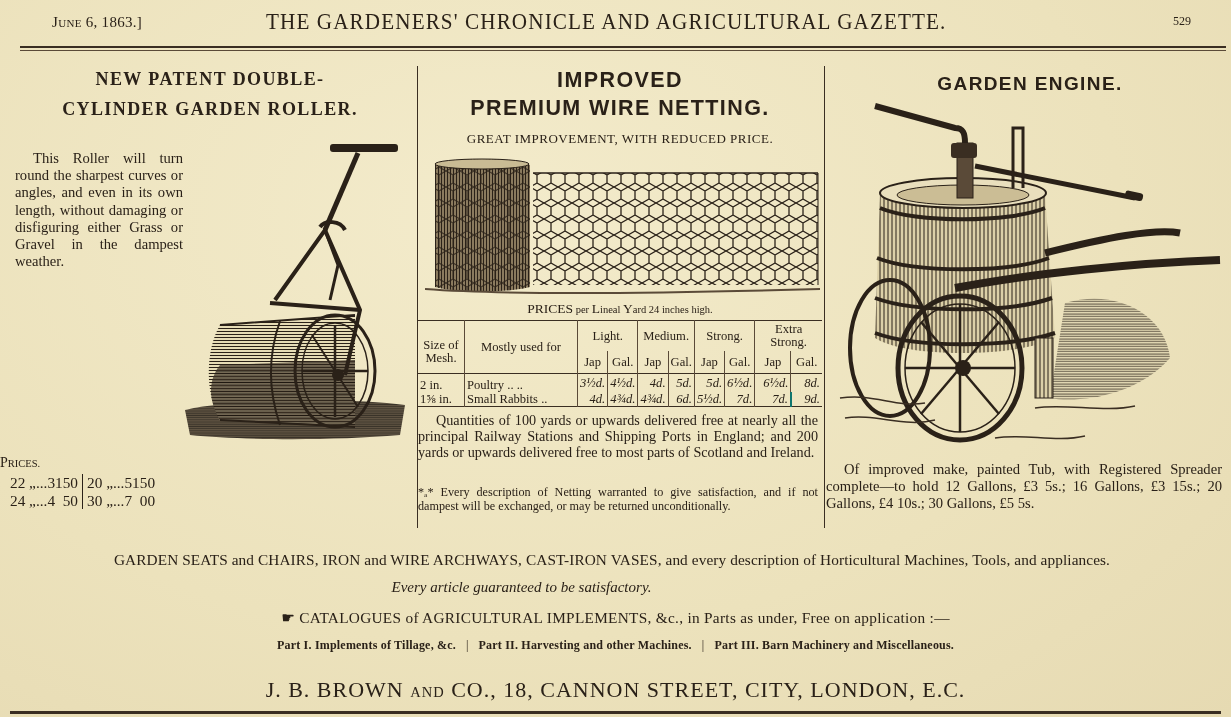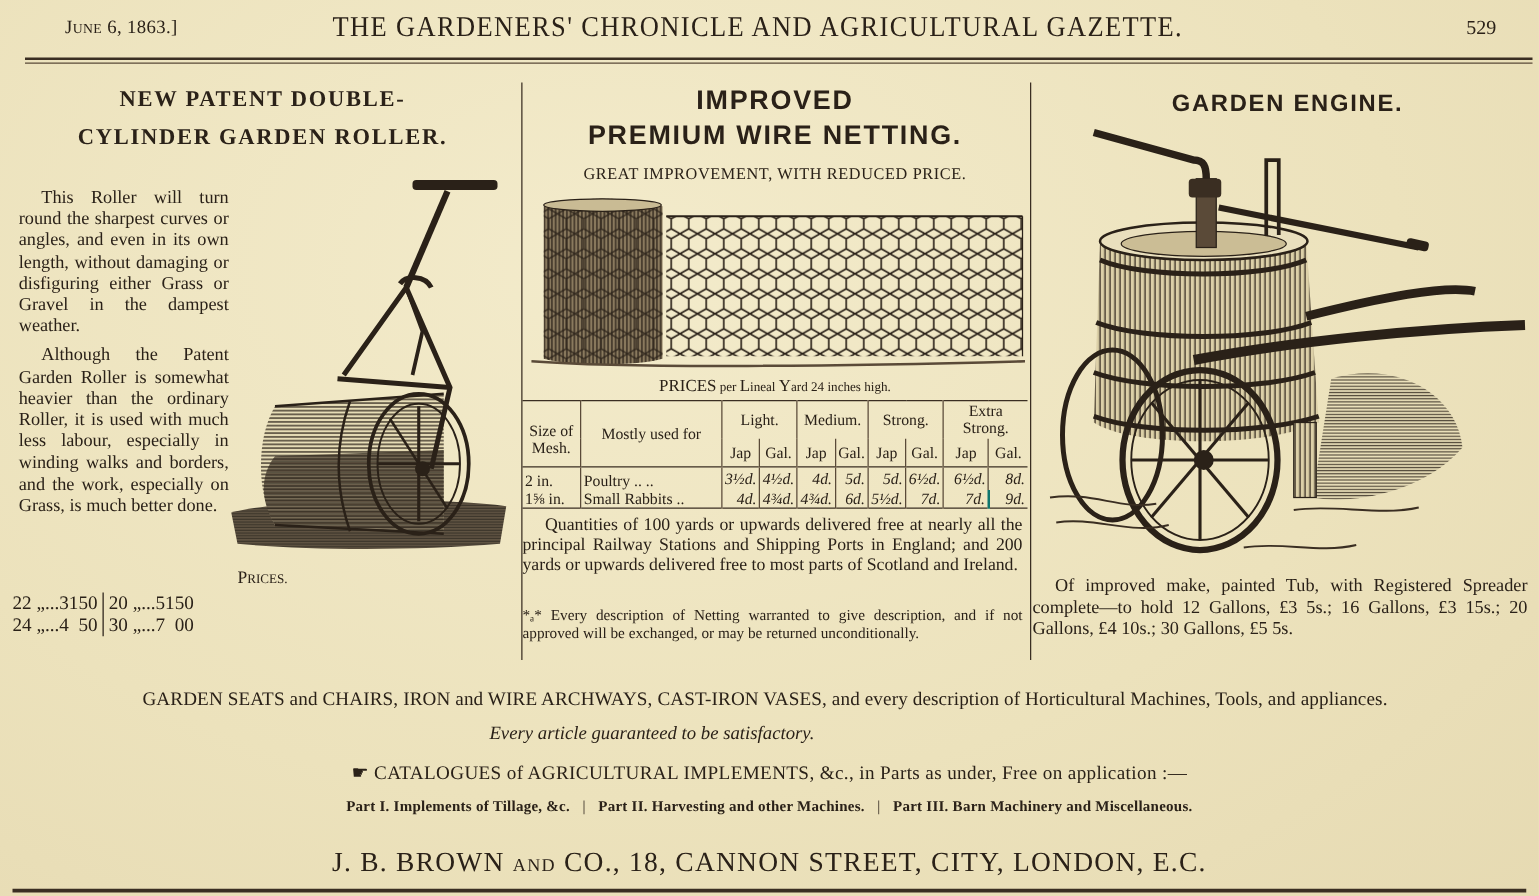--- a/index.html
+++ b/index.html
@@ -9,33 +9,33 @@
     background-image: radial-gradient(ellipse at 40% 30%, #f3ebcb 0%, #ece2bc 60%, #e6dab2 100%);
     color: #2a2118;
     font-family: "Liberation Serif", "DejaVu Serif", serif;
     position: relative;
   }
   .abs { position: absolute; }
   
   .mast-date { left: 36px; top: 14px; font-size: 15px; letter-spacing: 0.3px; margin-left: 16px; }
   .mast-date .sc { font-size: 11px; }
   .mast-title { left: 266px; top: 9px; font-size: 23px; letter-spacing: 1.2px; transform: scaleX(0.92); transform-origin: left; }
-  .mast-page { left: 1173px; top: 14px; font-size: 16px; }
+  .mast-page { left: 1173px; top: 14px; font-size: 12px; }
   .rule-top { left: 20px; top: 46px; width: 1206px; height: 2px; background: #3a2e22; }
   .rule-top2 { left: 20px; top: 50px; width: 1206px; height: 1px; background: #5a4a38; }
   .vrule { width: 1px; background: #3a2e22; }
   .sans { font-family: "Liberation Sans", "DejaVu Sans", sans-serif; font-weight: bold; letter-spacing: 1.4px; }
   .head1 { left: 10px; top: 64px; width: 400px; text-align: center; font-size: 18px; line-height: 30px; font-family: Liberation Serif, serif; }
   .head2 { left: 420px; top: 66px; width: 400px; text-align: center; font-size: 21.5px; line-height: 28px; }
   .head3 { left: 830px; top: 73px; width: 400px; text-align: center; font-size: 19px; }
   .subhead2 { left: 420px; top: 131px; width: 400px; text-align: center; font-size: 13px; letter-spacing: 0.5px; }
   .body-text { font-size: 14.6px; line-height: 17.2px; text-align: justify; }
   .left-text { left: 15px; top: 150px; width: 168px; }
   .left-text p { margin: 0 0 6px 0; text-indent: 18px; }
-  .prices-title { left: 0; top: 455px; width: 420px; text-align: center; font-size: 14px; }
+  .prices-title { left: 0; top: 455px; width: 420px; text-align: left; font-size: 14px; }
   .prices-title .sc { font-size: 10.5px; }
   .roller-prices { left: 10px; top: 474px; font-size: 15.3px; line-height: 17.5px; }
   .roller-prices table { border-collapse: collapse; }
   .roller-prices td { padding: 0; white-space: nowrap; }
   .roller-prices td.num { text-align: right; }
   .roller-prices td.sep { border-left: 1px solid #2a2118; padding-left: 4px; }
   
   .net-caption { left: 420px; top: 301px; width: 400px; text-align: center; font-size: 13.5px; }
   .net-caption .sc { font-size: 10.5px; }
   .net-table { left: 418px; top: 320px; width: 404px; }
@@ -73,21 +73,20 @@
 <div class="abs vrule" style="left:417px; top:66px; height:462px;"></div>
 <div class="abs vrule" style="left:824px; top:66px; height:462px;"></div>
 
 <div class="abs sans head1">
   <div>NEW PATENT DOUBLE-</div>
   <div>CYLINDER GARDEN ROLLER.</div>
 </div>
 
 <div class="abs body-text left-text">
   <p>This Roller will turn round the sharpest curves or angles, and even in its own length, without damaging or disfiguring either Grass or Gravel in the dampest weather.</p>
-  <p>Although the Patent Garden Roller is somewhat heavier than the ordinary Roller, it is used with much less labour, especially in winding walks and borders, and the work, especially on Grass, is much better done.</p>
 </div>
 
 <svg class="illus" style="left:180px; top:135px;" width="235" height="310" viewBox="0 0 235 310">
   <defs>
     <pattern id="hatch1" width="4" height="3" patternUnits="userSpaceOnUse">
       <rect width="4" height="3" fill="#e6dcb6"></rect>
       <line x1="0" y1="1.5" x2="4" y2="1.5" stroke="#2a2118" stroke-width="1"></line>
     </pattern>
     <pattern id="hatch2" width="4" height="2.2" patternUnits="userSpaceOnUse">
       <rect width="4" height="2.2" fill="#4a3d2e"></rect>
@@ -221,21 +220,21 @@
       <td class="it" style="border-left:1px solid #5a4a38">7d.</td>
       <td class="it" style="border-left:2px solid #0f766e">9d.</td>
     </tr>
   </tbody>
     </table>
 </div>
 
 <div class="abs net-foot">
     <p>Quantities of 100 yards or upwards delivered free at nearly all the principal Railway Stations and Shipping Ports in England; and 200 yards or upwards delivered free to most parts of Scotland and Ireland.</p>
   </div>
-<div class="abs net-note">*ₐ* Every description of Netting warranted to give description, and if not approved will be exchanged, or may be returned unconditionally.</div>
+<div class="abs net-note">*ₐ* Every description of Netting warranted to give satisfaction, and if not dampest will be exchanged, or may be returned unconditionally.</div>
 
 <div class="abs sans head3">GARDEN ENGINE.</div>
 
 <svg class="illus" style="left:835px; top:98px;" width="390" height="350" viewBox="0 0 390 350">
   <defs>
     <pattern id="vstripe" width="4" height="4" patternUnits="userSpaceOnUse">
       <rect width="4" height="4" fill="#dcd0a8"></rect>
       <line x1="1" y1="0" x2="1" y2="4" stroke="#2a2118" stroke-width="1"></line>
     </pattern>
     <pattern id="hshadow" width="4" height="2.5" patternUnits="userSpaceOnUse">

